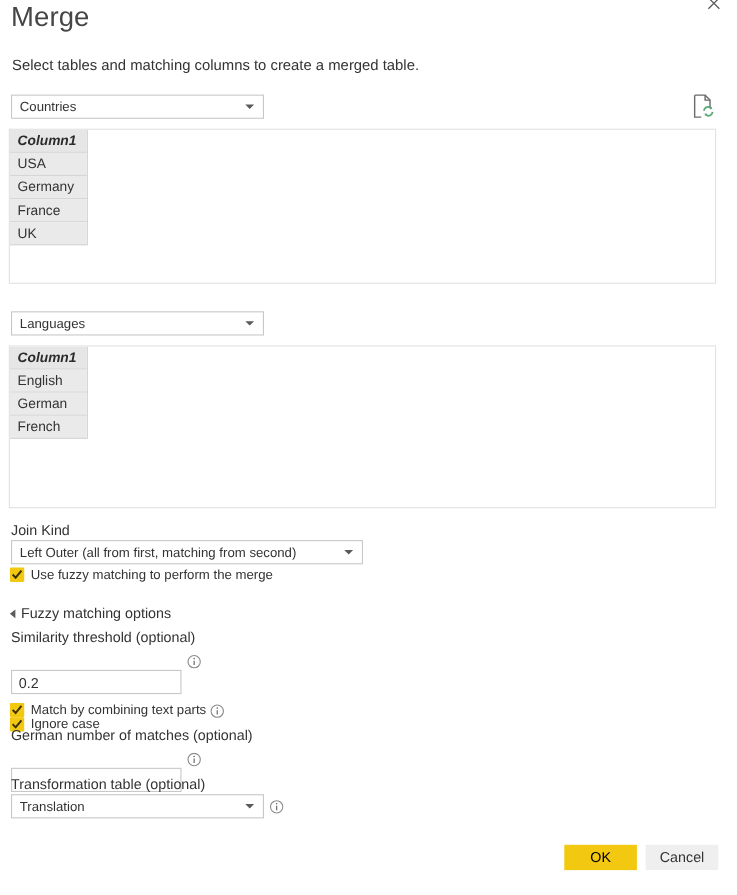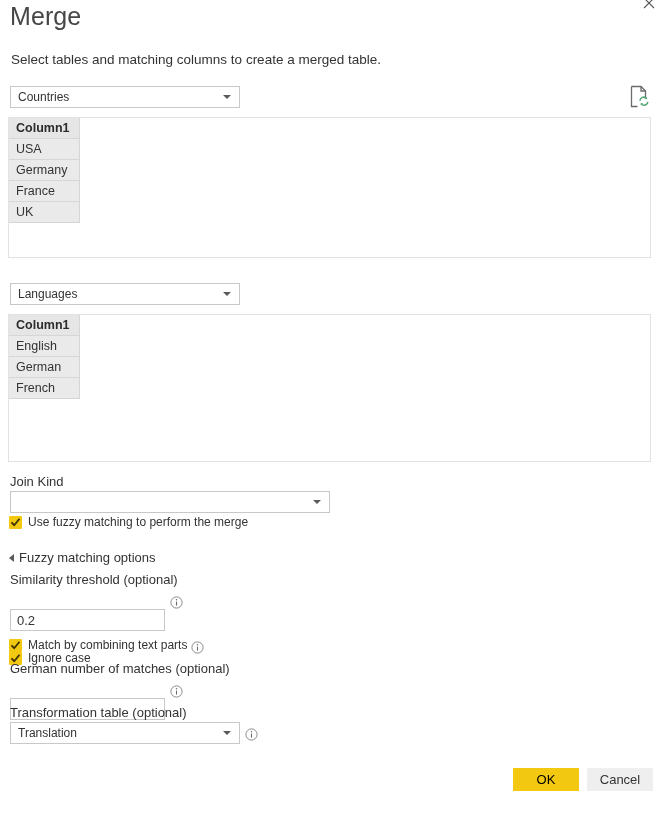--- a/index.html
+++ b/index.html
@@ -115,20 +115,21 @@
     color: #333333;
     background: #eaeaea;
     border-bottom: 1px solid #d6d6d6;
     white-space: nowrap;
     overflow: hidden;
   }
   .cell.header {
     font-weight: bold;
     color: #2b2b2b;
     background: #e6e6e6;
+    font-style: italic;
   }
 
   
   .field-label {
     position: absolute;
     font-size: 13px;
     color: #333333;
   }
   #joinkind-label { left: 10px; top: 474px; }
   #similarity-label { left: 10px; top: 572px; }
@@ -287,20 +288,21 @@
   <div class="preview-col">
     <div class="cell header">Column1</div>
     <div class="cell">English</div>
     <div class="cell">German</div>
     <div class="cell">French</div>
   </div>
 </div>
 
 <div class="field-label" id="joinkind-label">Join Kind</div>
 <div class="dropdown" id="joinkind-dropdown">
+  <span>Left Outer (all from first, matching from second)</span>
   <span class="caret"></span>
 </div>
 
 <div class="checkrow" id="fuzzy-toggle-row">
   <span class="checkbox">
     <svg width="11" height="11" viewBox="0 0 11 11">
       <path d="M1.5 5.3 L4.2 8.2 L9.5 1.8" stroke="#3b3000" stroke-width="1.8" fill="none"></path>
     </svg>
   </span>
   <span>Use fuzzy matching to perform the merge</span>

